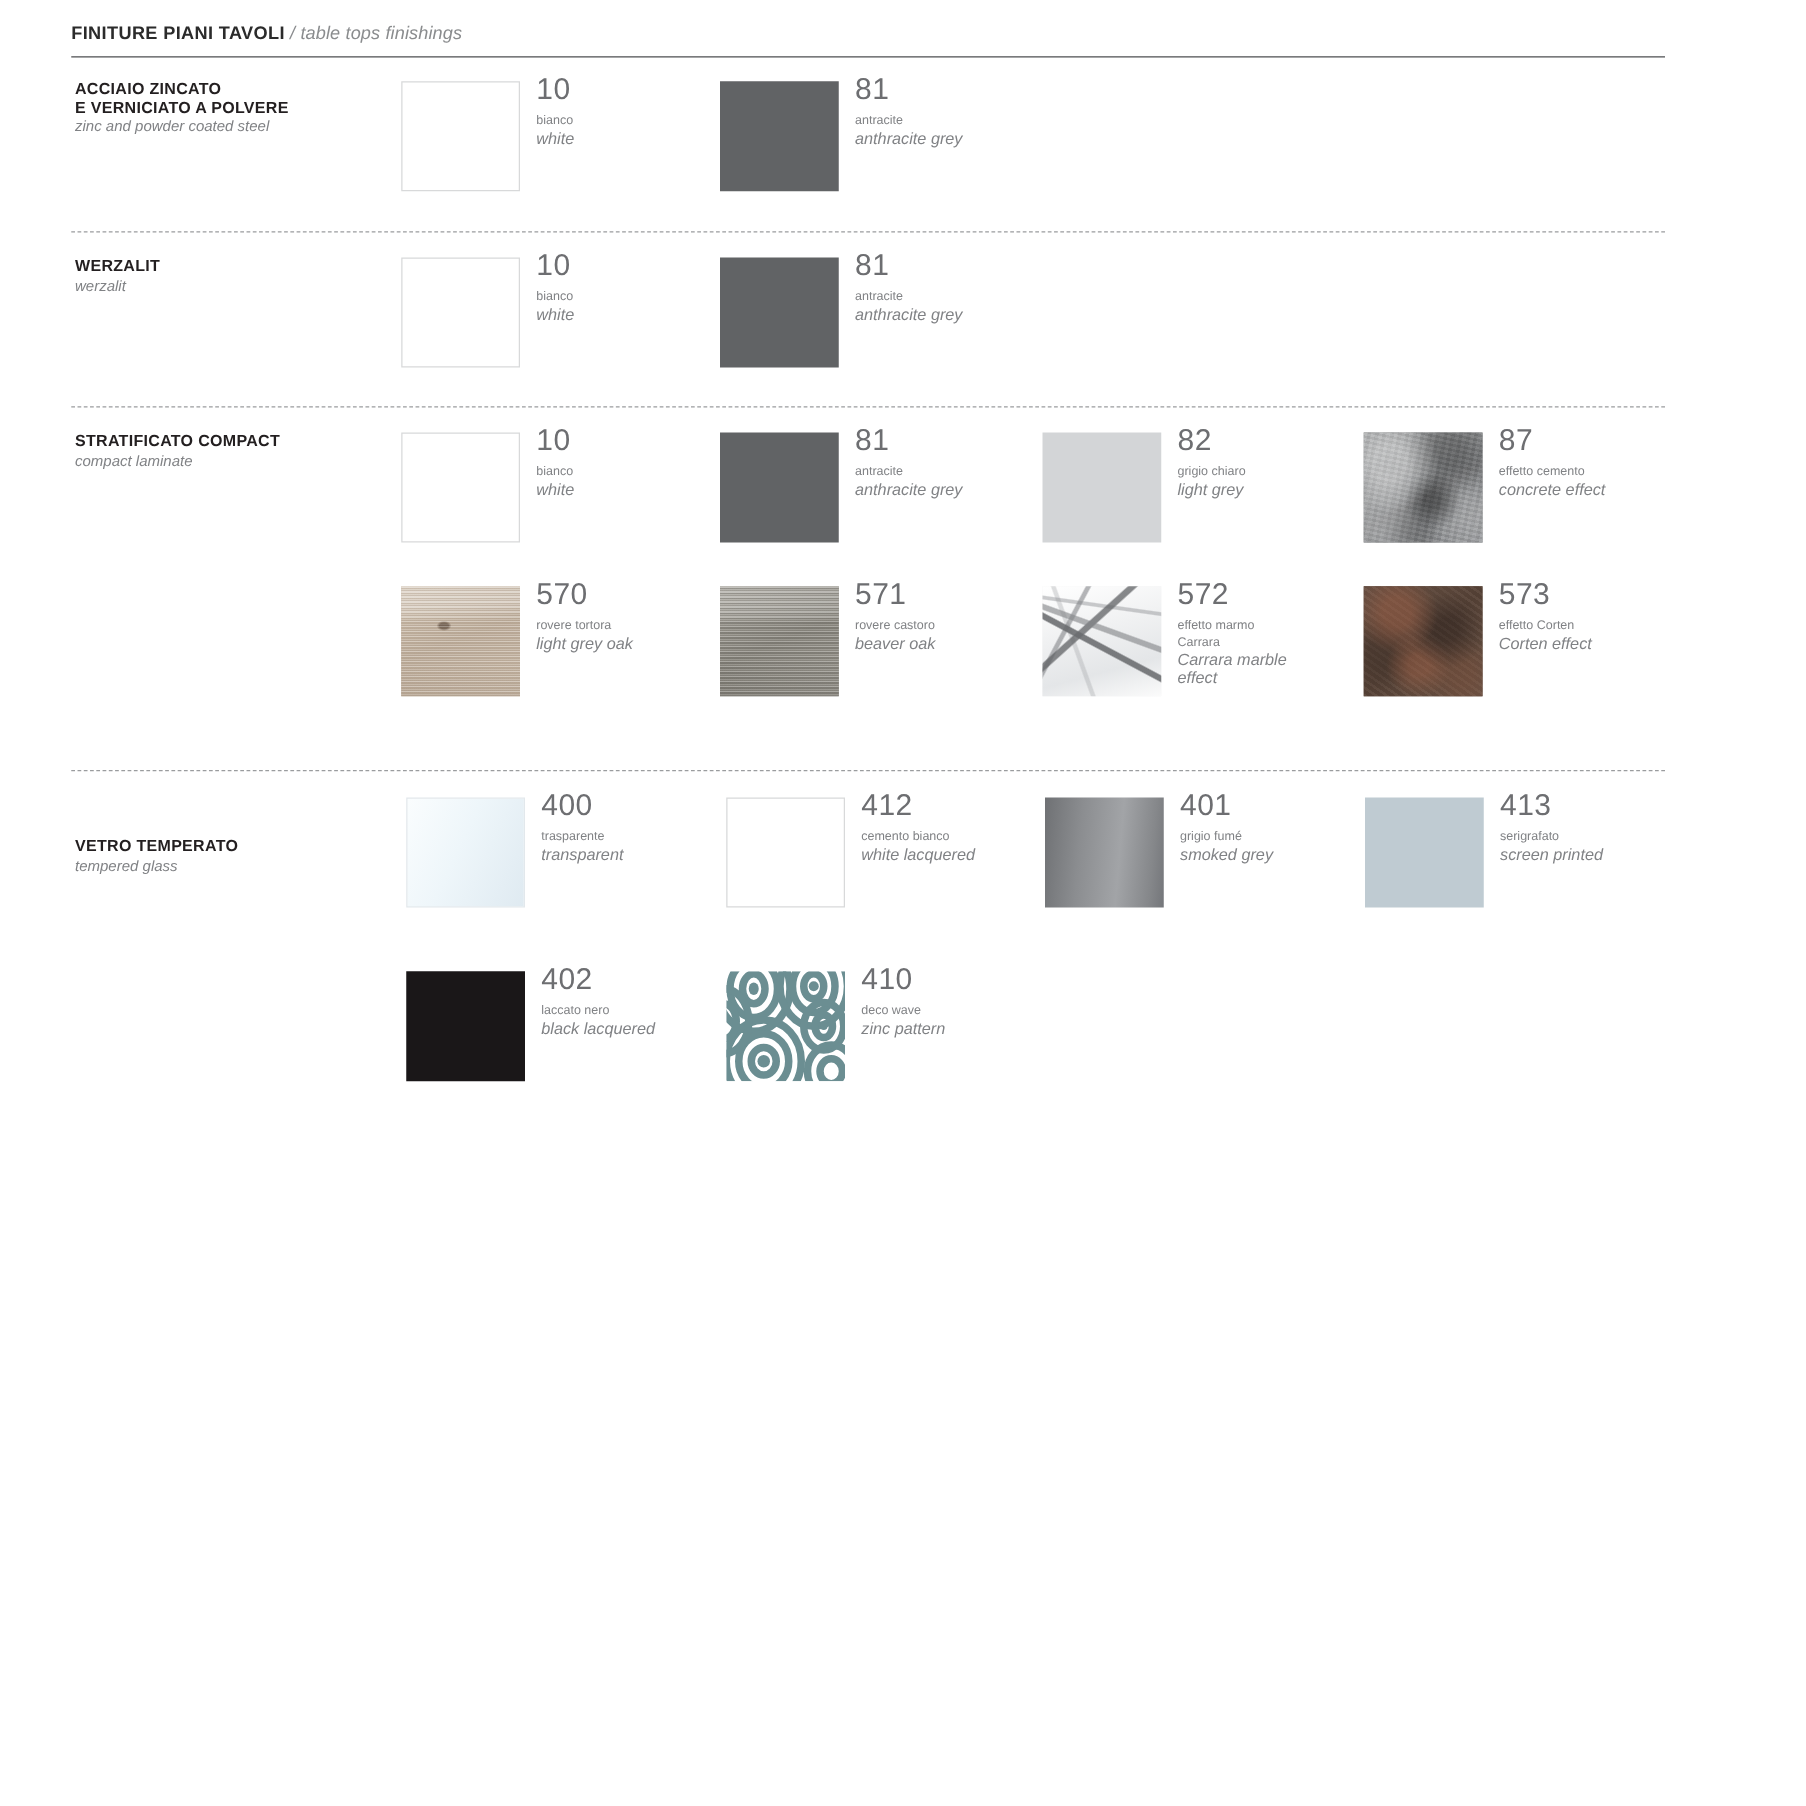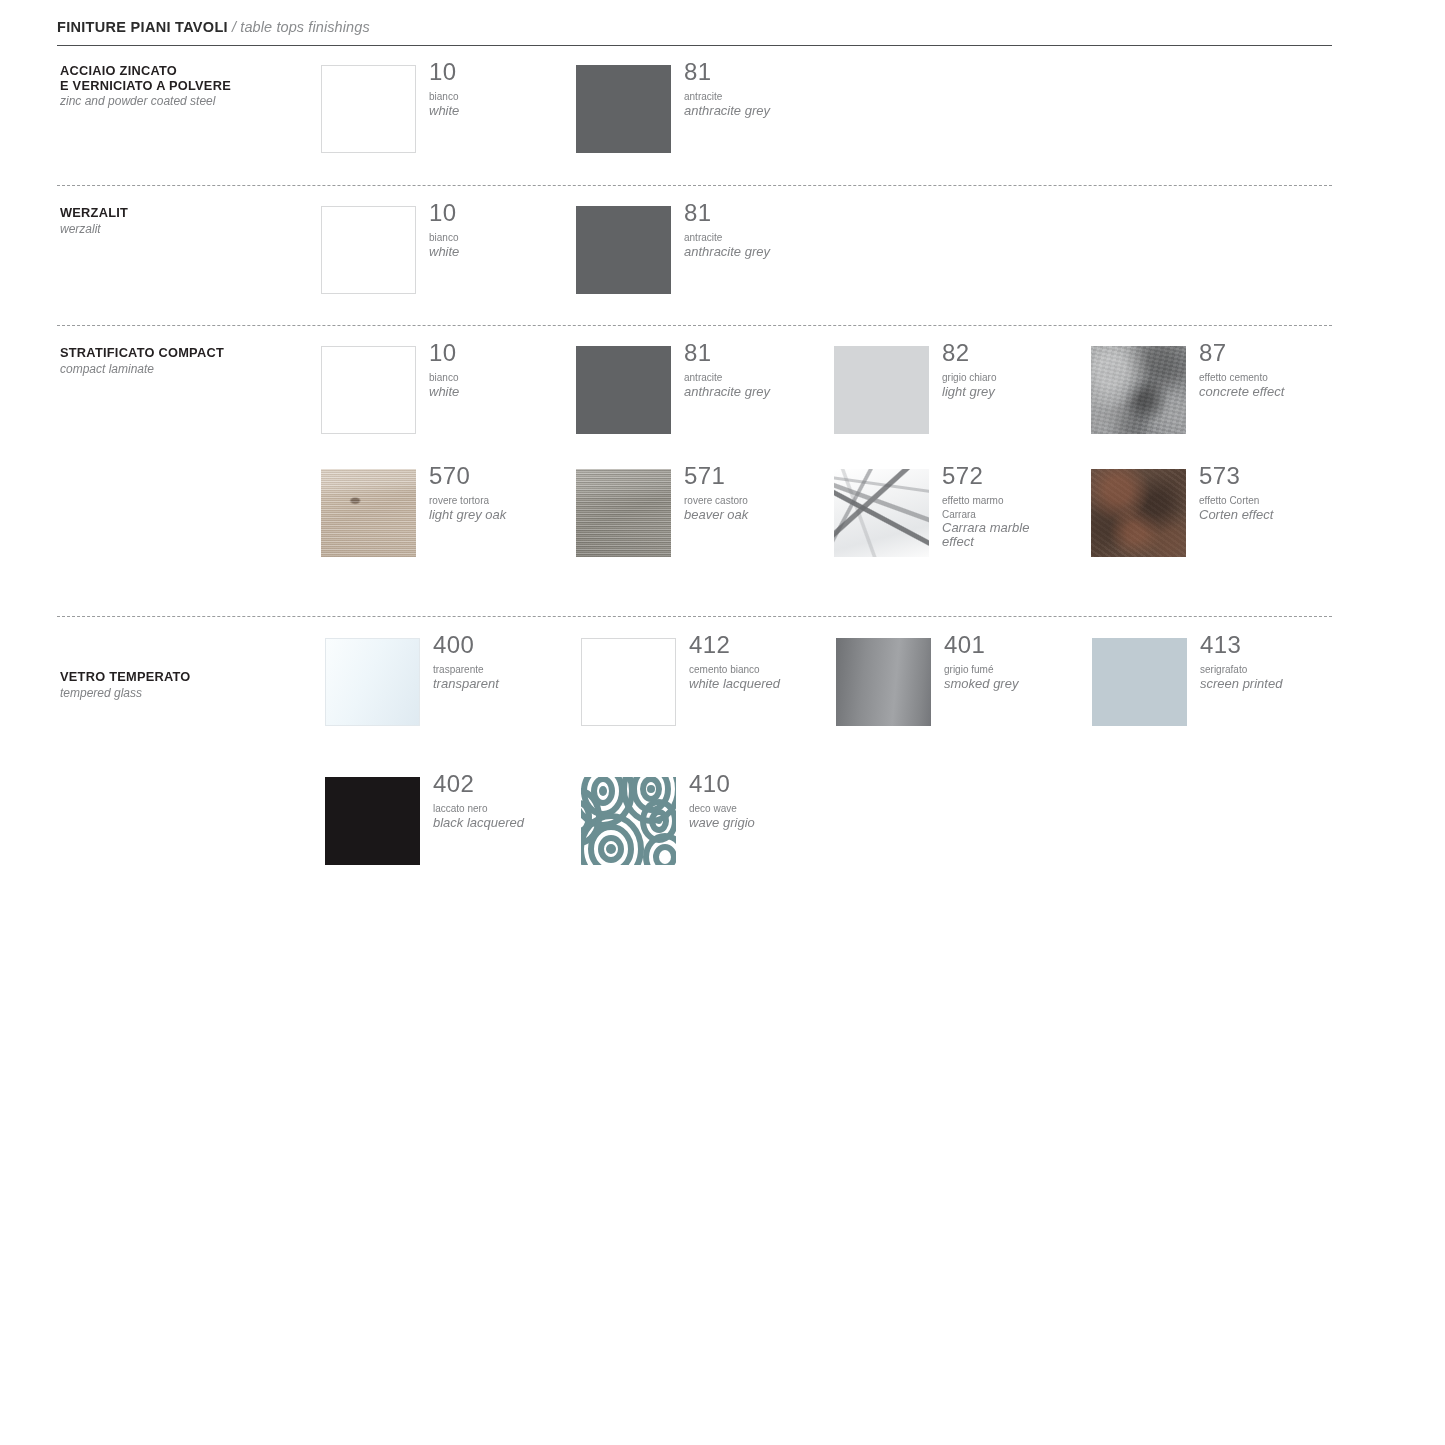--- a/index.html
+++ b/index.html
@@ -485,18 +485,18 @@
           <ellipse cx="70" cy="12" rx="4" ry="4"></ellipse>
           <ellipse cx="78" cy="44" rx="3" ry="3"></ellipse>
           <ellipse cx="30" cy="72" rx="5" ry="5"></ellipse>
         </g>
       </svg>
     </div>
     <div class="swatch-text">
       <div class="swatch-code">410</div>
       <div class="swatch-names">
         <div class="swatch-it">deco wave</div>
-        <div class="swatch-en">wave grigio</div>
+        <div class="swatch-en">zinc pattern</div>
       </div>
     </div>
   </div>
 
 </div>
 
 </body></html>

